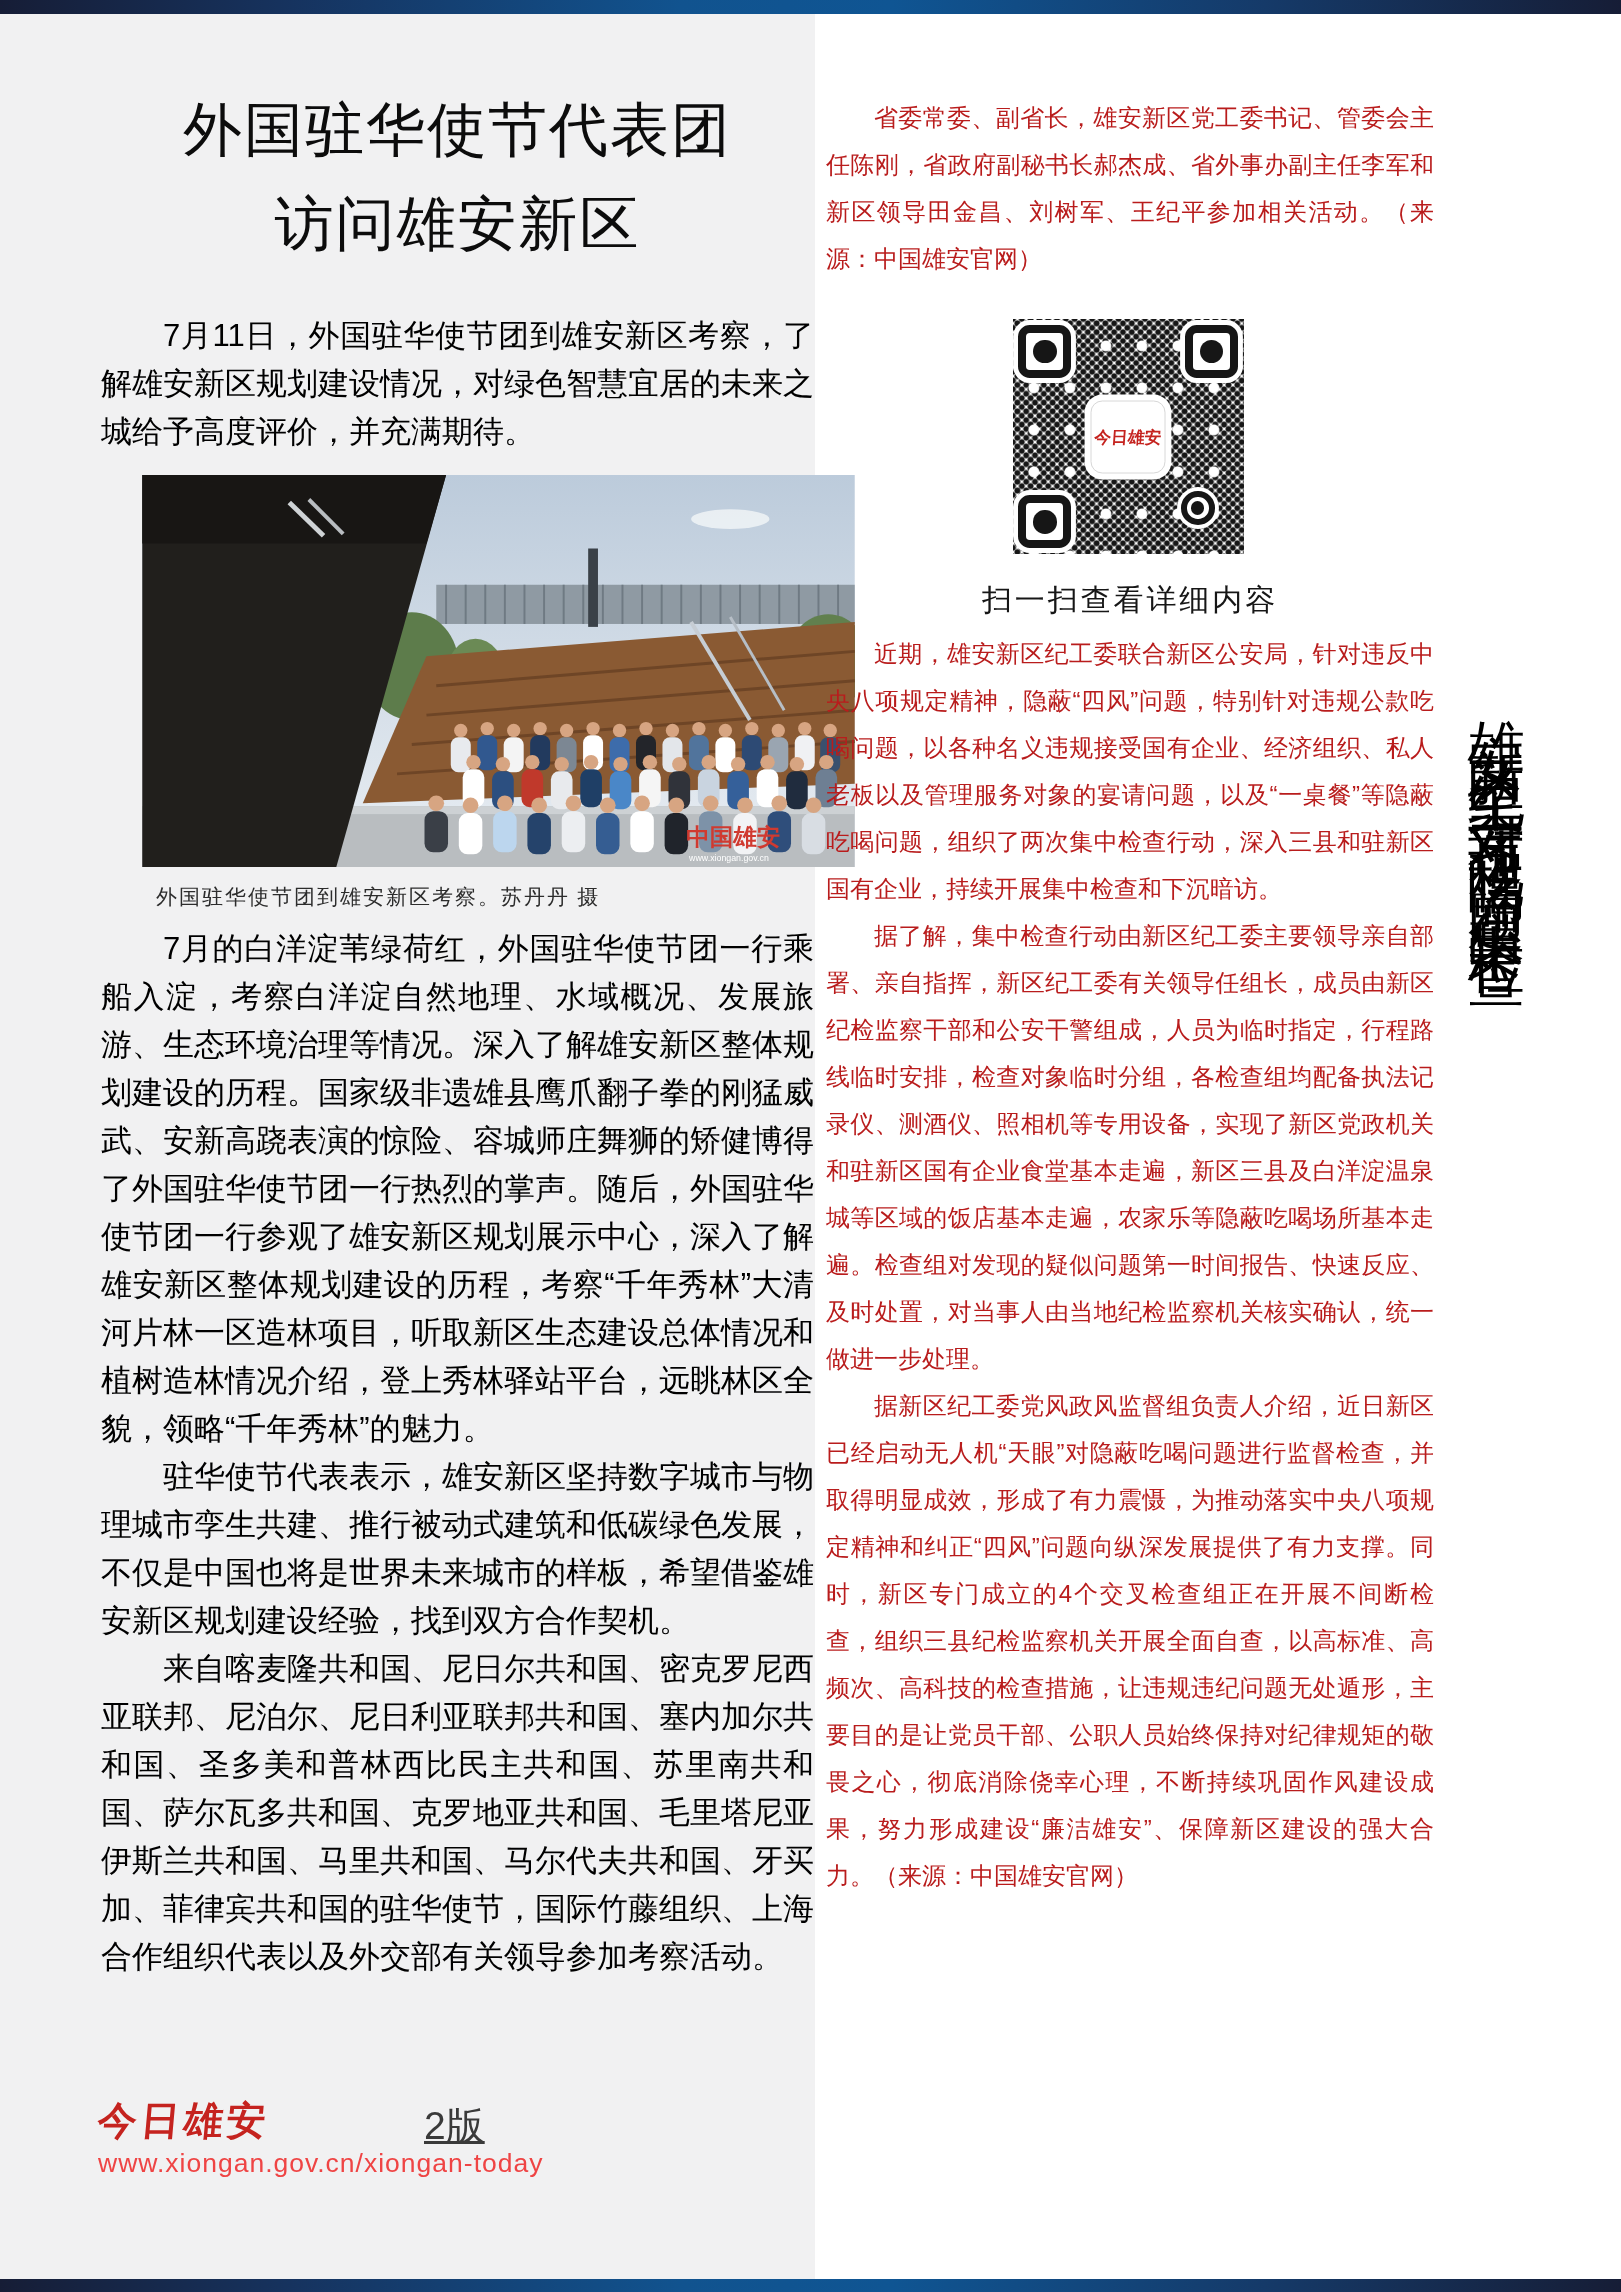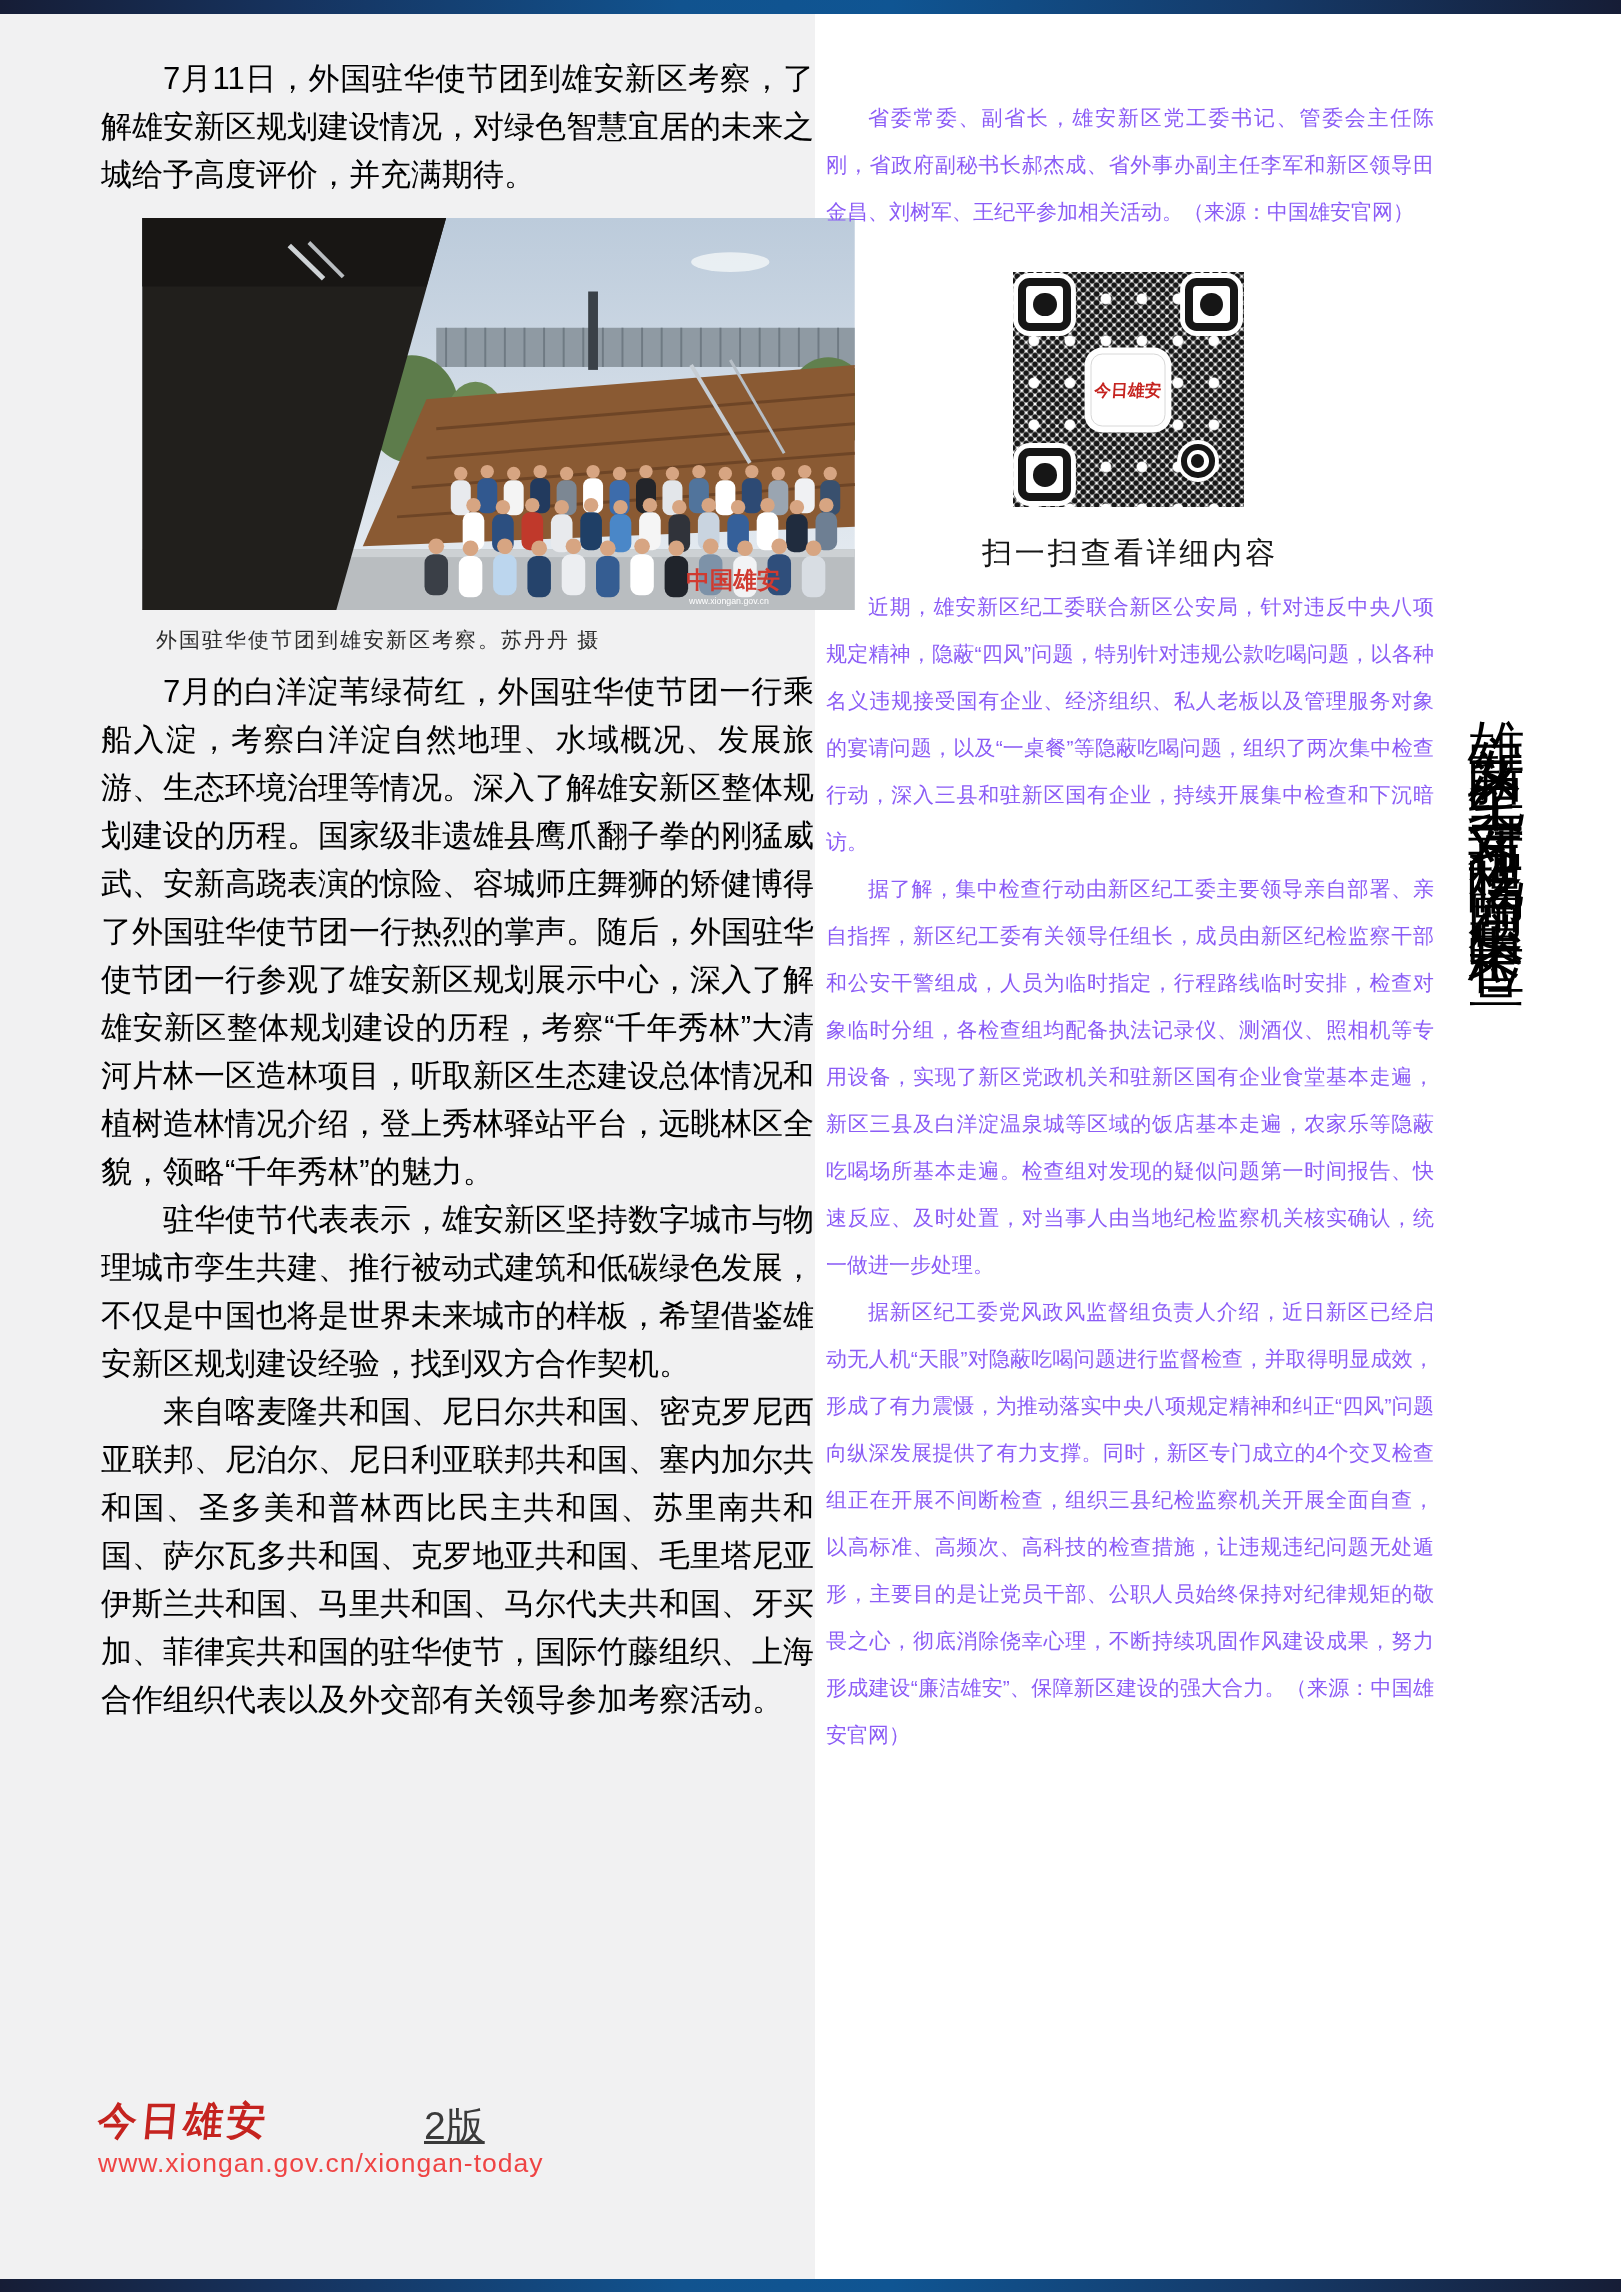--- a/index.html
+++ b/index.html
@@ -17,21 +17,21 @@
              text-align:center;font-size:59px;line-height:94px;margin-top:69px;letter-spacing:2px;}
   .body-par{font-size:31px;line-height:48px;color:#000000;text-align:justify;text-indent:2em;margin:0;}
   .left-col .intro{margin-top:41px;}
   .photo-wrap{margin-top:19.6px;width:713px;height:392px;position:relative;padding-left:41px;}
   .photo-wrap svg{display:block;}
   .photo-caption{font-family:"Liberation Serif","DejaVu Serif",serif;font-size:21px;color:#2c2c2c;
                  margin:15.7px 0 13.7px 55px;letter-spacing:2px;}
 
   
   .right-col{position:absolute;left:826px;top:94px;width:608px;}
-  .right-col .body-par{font-size:21px;line-height:47px;color:#8b5cf6;}
+  .right-col .body-par{font-size:24px;line-height:47px;color:#b91c1c;}
 
   .qr-block{width:235px;margin:37px auto 9.8px auto;position:relative;}
   .qr{position:relative;width:231px;height:235px;background-color:#ffffff;
       background-image:
         radial-gradient(circle,#ffffff 4.9px,rgba(255,255,255,0) 5.9px),
         radial-gradient(circle,#161616 2.6px,rgba(0,0,0,0) 3.4px),
         radial-gradient(circle,#161616 2.6px,rgba(0,0,0,0) 3.4px);
       background-size:36px 42px,8.8px 8.8px,8.8px 8.8px;
       background-position:2.9px 5.9px,0 0,4.4px 4.4px;}
   .qr-finder{position:absolute;width:37px;height:37px;border:8.8px solid #161616;border-radius:11.8px;
@@ -60,20 +60,24 @@
   .footer-url{position:absolute;left:98px;top:2148px;font-size:26.5px;color:#ef4444;letter-spacing:1px;}
 </style>
 </head>
 <body>
 
 <div class="page">
   <div class="bar top"></div>
   <div class="left-panel"></div>
 
   <div class="left-col">
+    <div class="art-title">
+      <div>外国驻华使节代表团</div>
+      <div>访问雄安新区</div>
+    </div>
 
     <p class="body-par intro">7月11日，外国驻华使节团到雄安新区考察，了解雄安新区规划建设情况，对绿色智慧宜居的未来之城给予高度评价，并充满期待。</p>
 
     <div class="photo-wrap">
       <svg width="713" height="392" viewBox="0 0 727 400" xmlns="http://www.w3.org/2000/svg">
         <defs>
           <linearGradient id="sky" x1="0" y1="0" x2="0" y2="1">
             <stop offset="0" stop-color="#bccbdb"></stop>
               <stop offset="1" stop-color="#e9eef3"></stop>
           </linearGradient>

